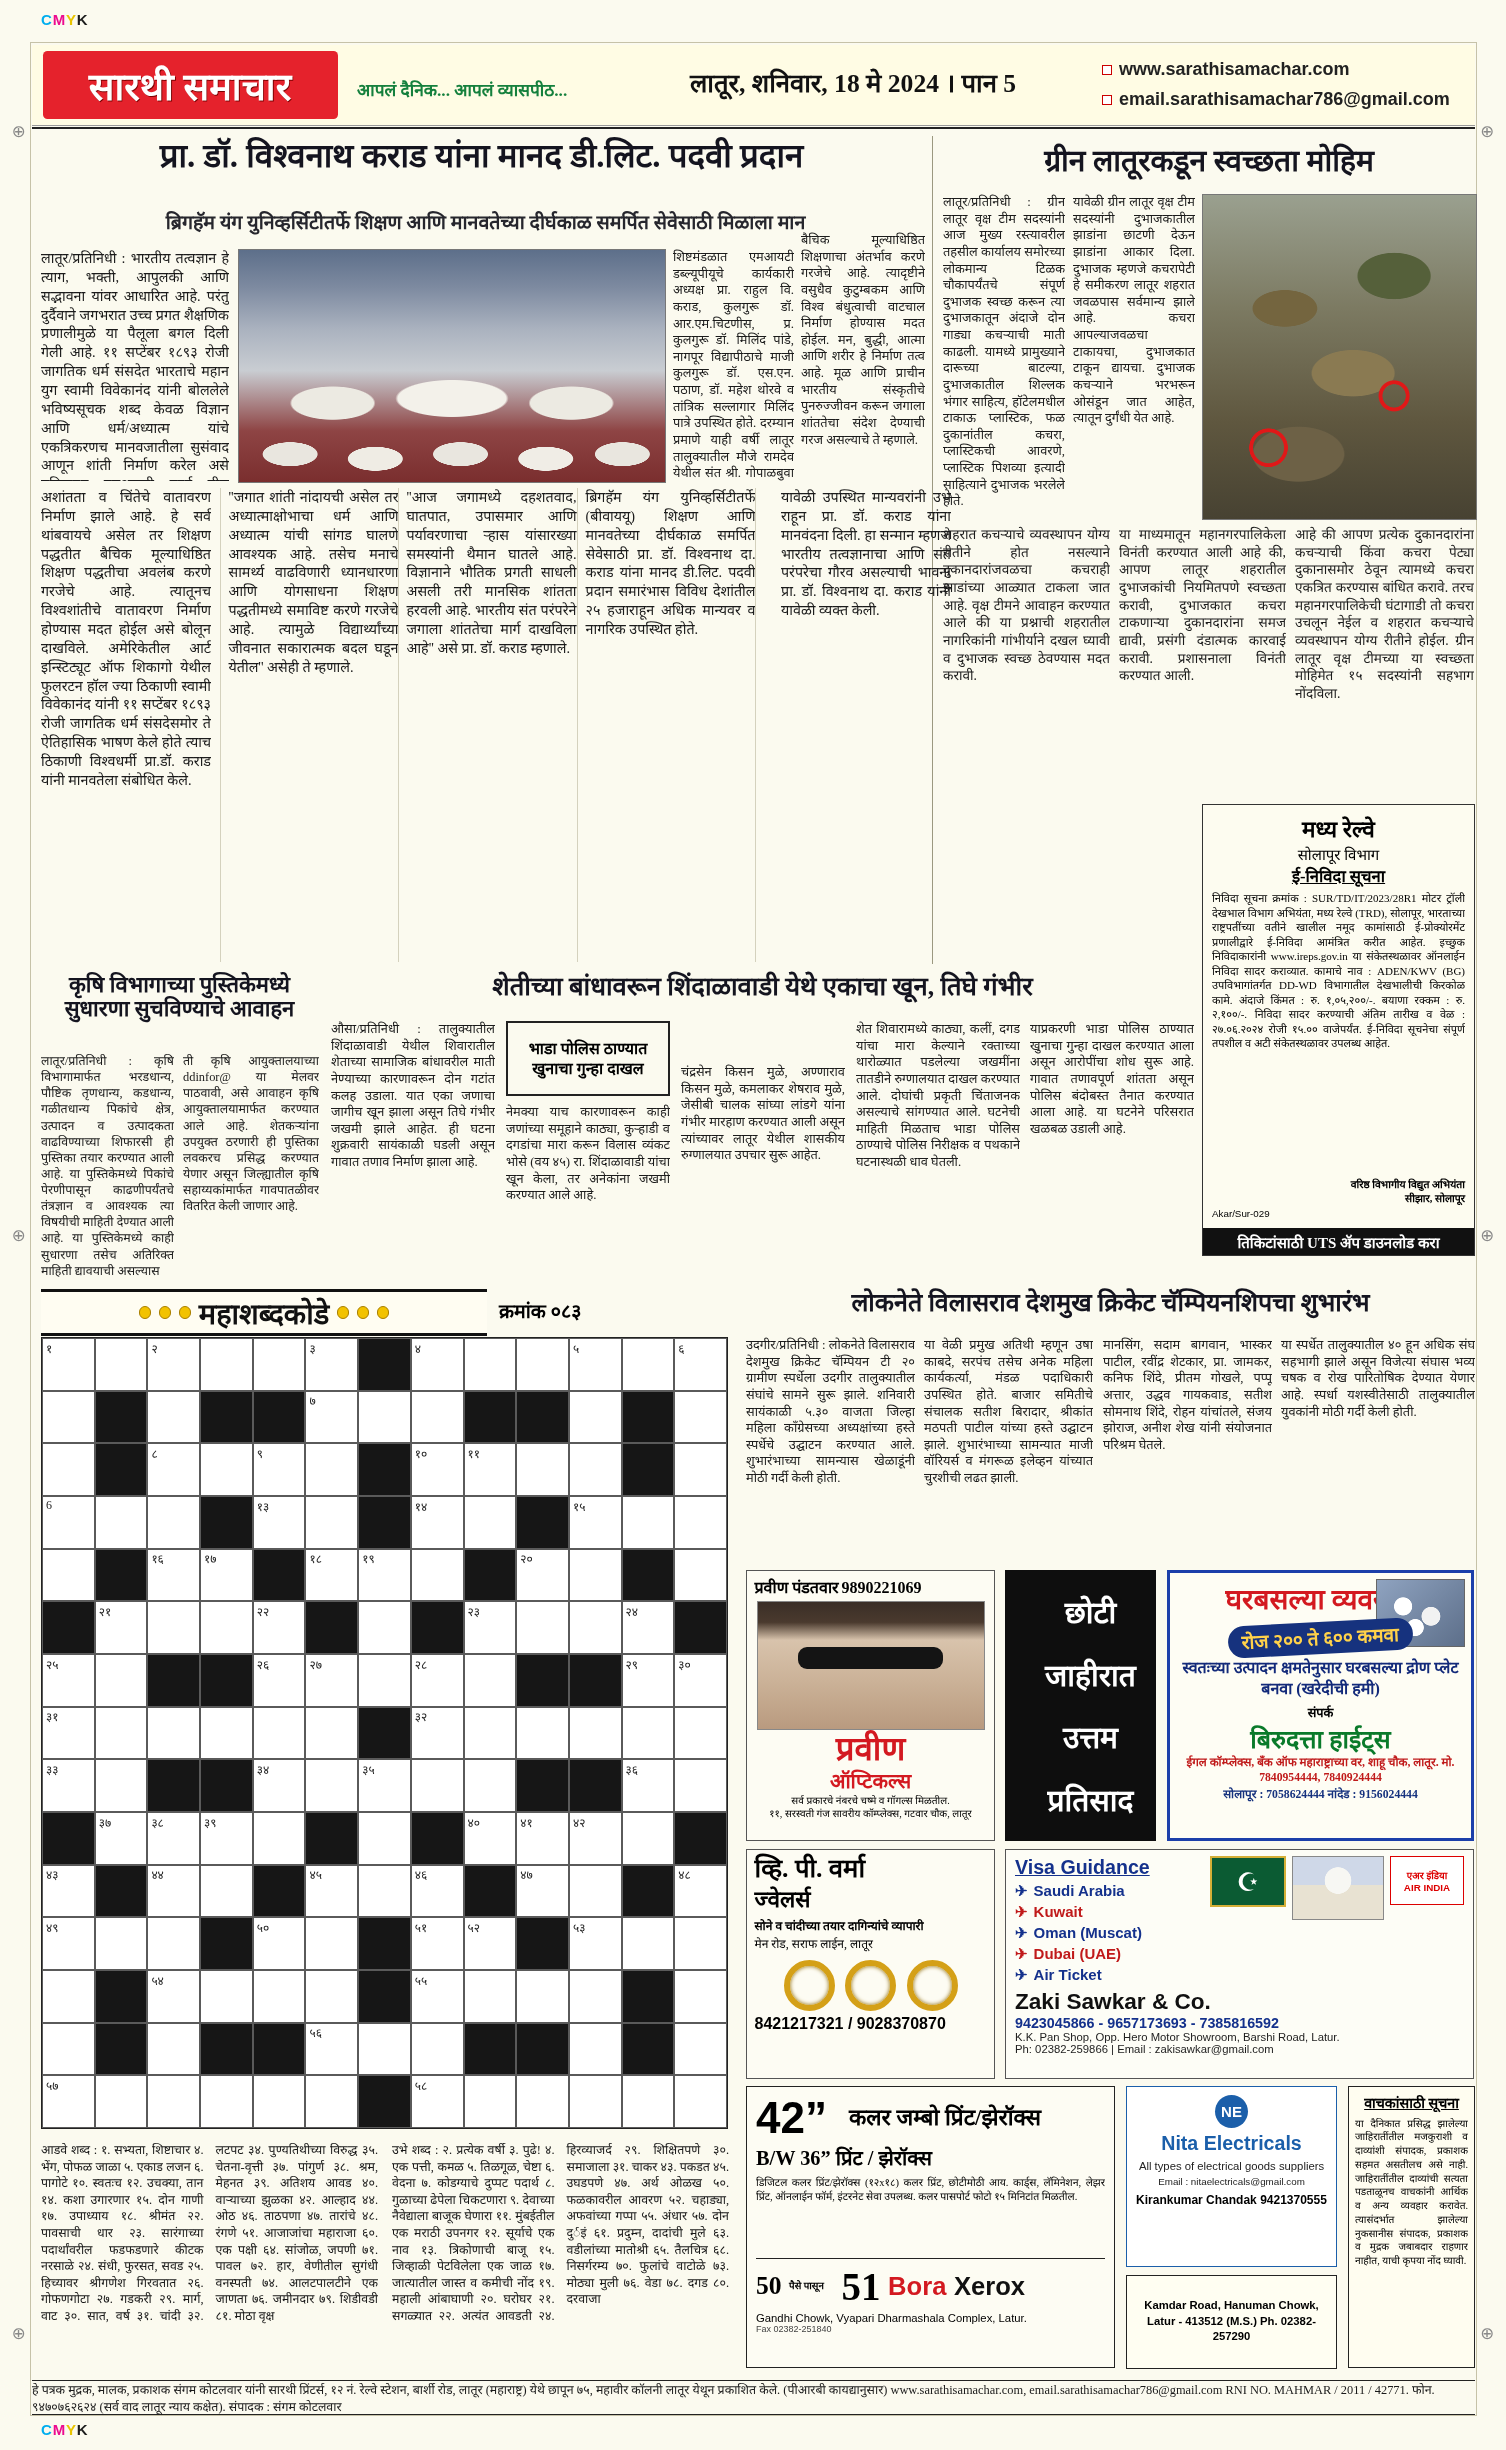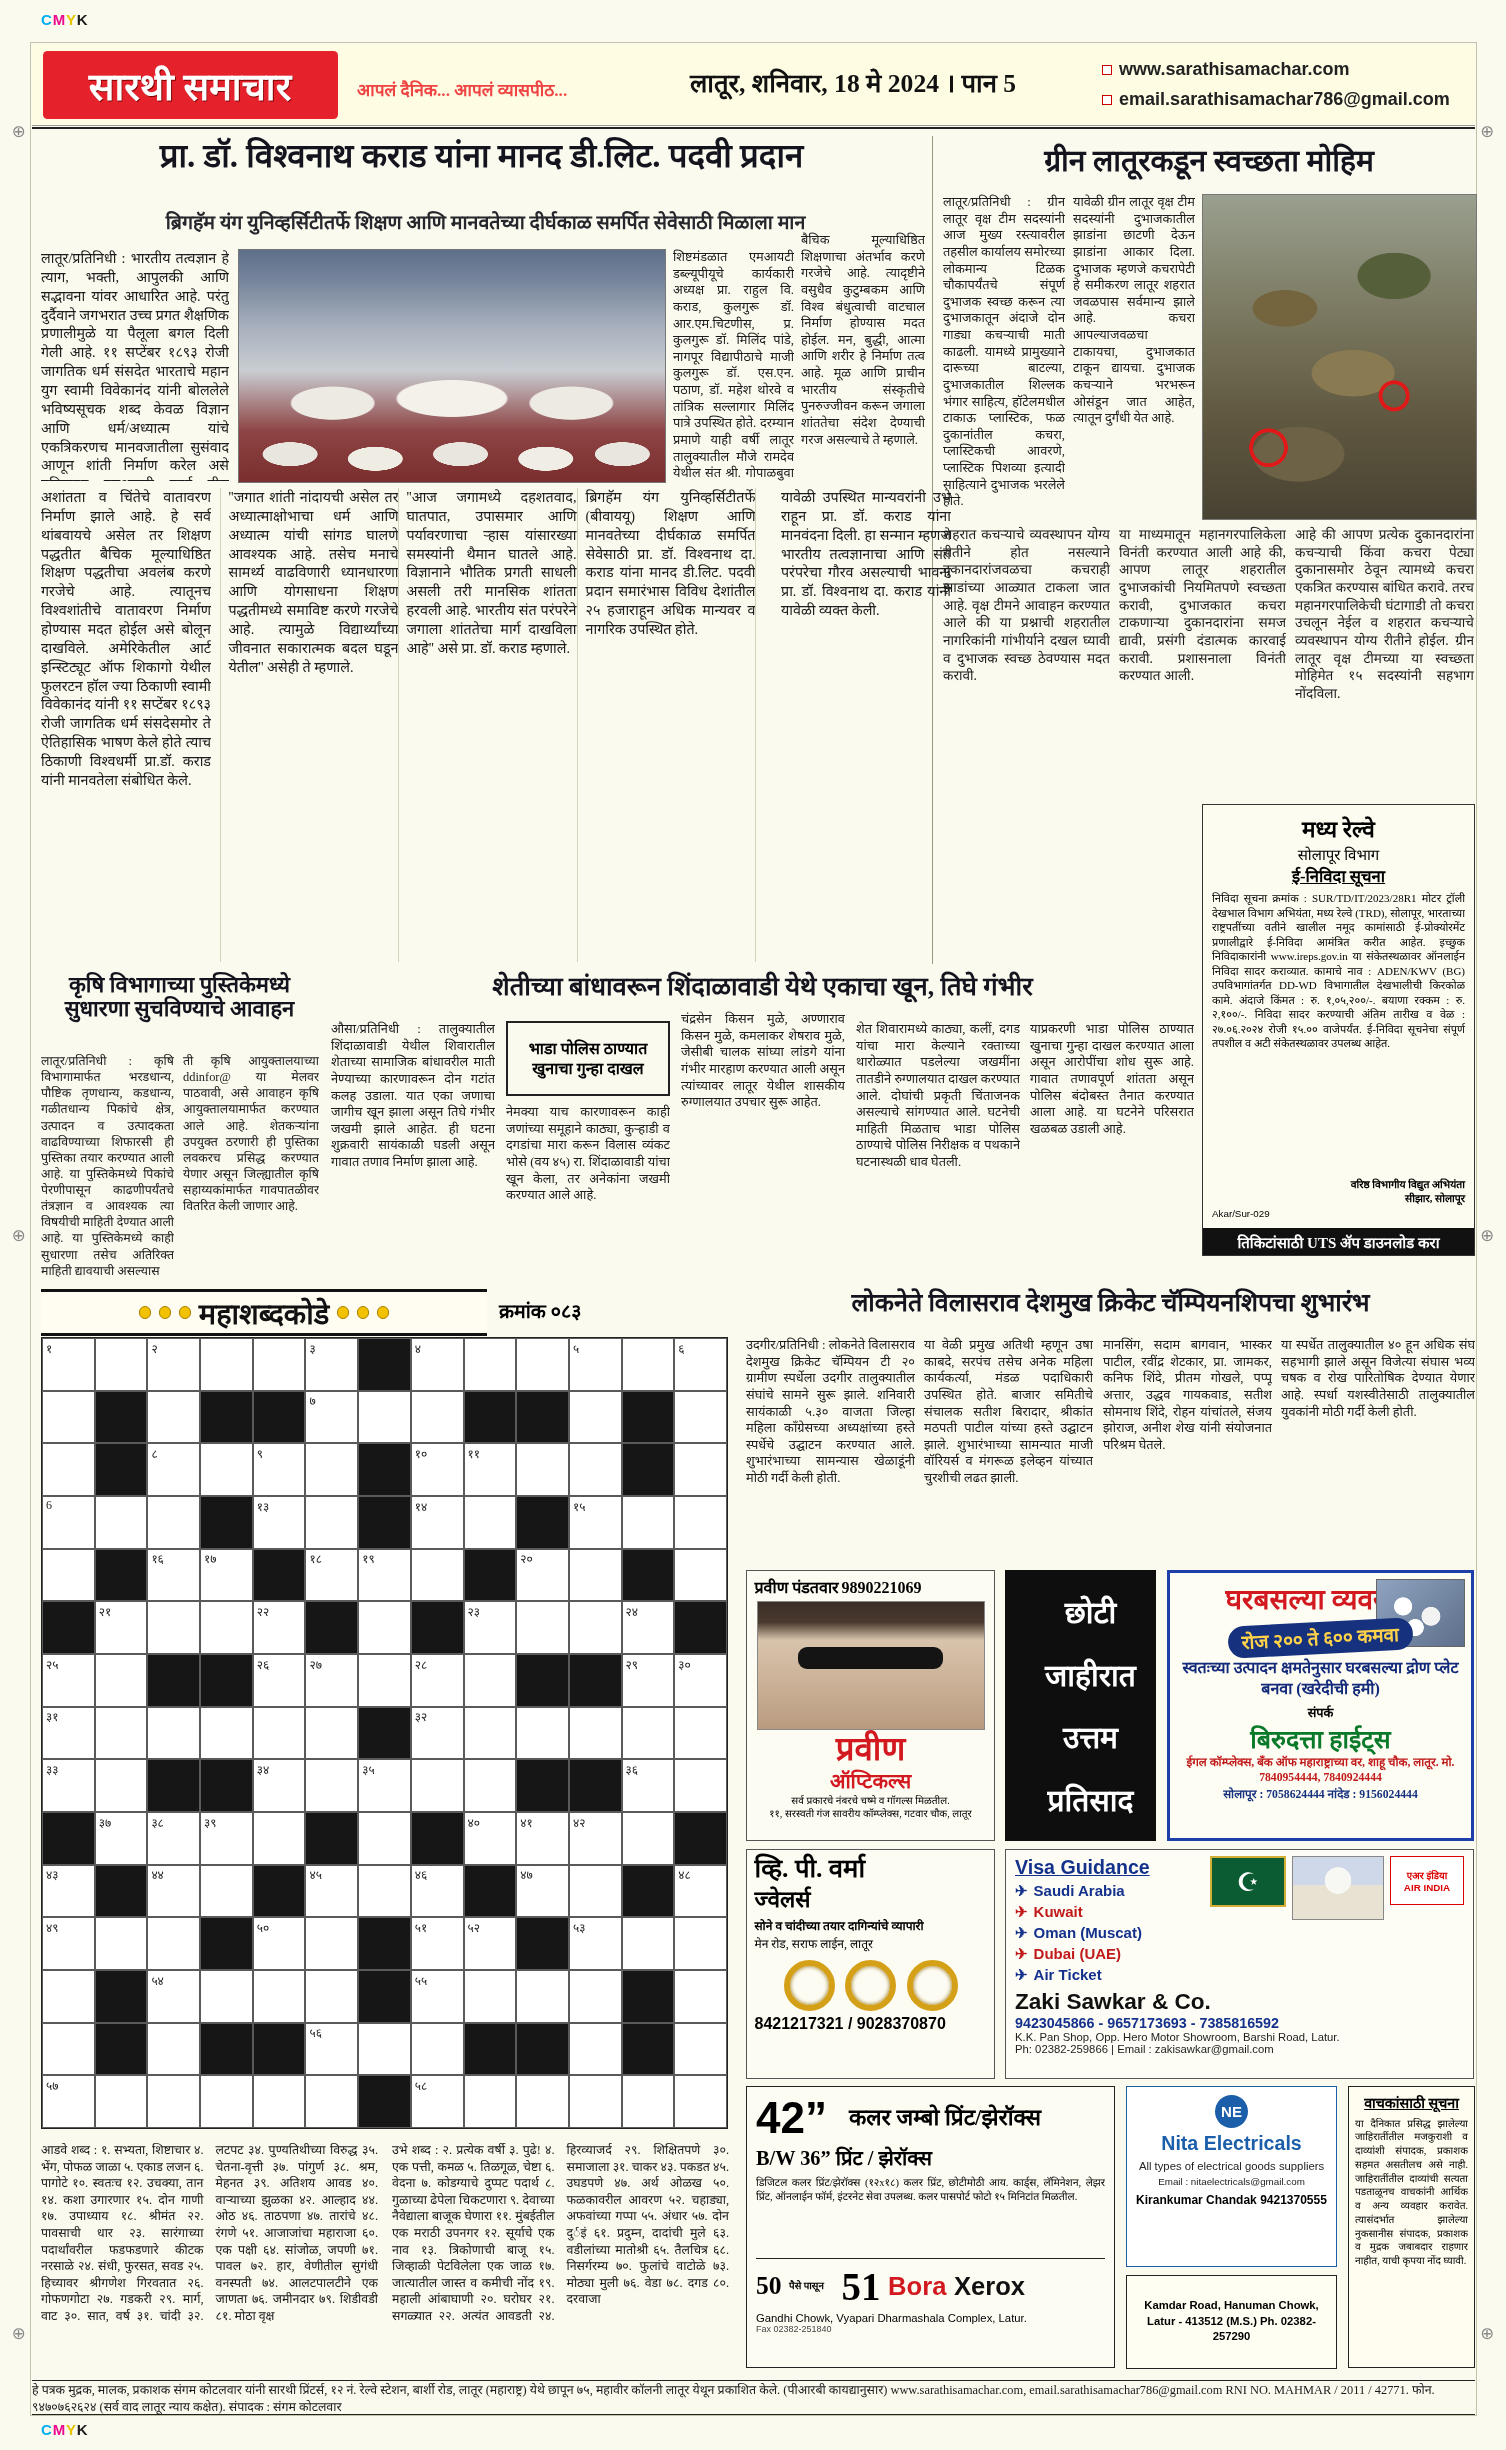--- a/index.html
+++ b/index.html
@@ -8,21 +8,21 @@
   .abs{position:absolute;}
   .frame{border:0.8px solid #c6c2a8;}
   
   .reg{position:absolute;width:16.6px;height:16.6px;color:#8a8a8a;font-size:16.6px;line-height:16.6px;text-align:center;font-family:"DejaVu Sans",sans-serif;}
   .cmyk{position:absolute;font-family:"Liberation Sans",sans-serif;font-weight:bold;font-size:15px;letter-spacing:0.8px;}
   .cmyk .c{color:#00aeef}.cmyk .m{color:#ec0b8f}.cmyk .y{color:#e8c400}.cmyk .k{color:#1c1c1c}
   
   #masthead{left:32px;top:45px;width:1443px;height:80px;background:#fffce4;border-bottom:0.8px solid #999;}
   #brandbox{position:absolute;left:10.5px;top:6px;width:295px;height:68px;background:#e5222c;border-radius:4.5px;display:flex;align-items:center;justify-content:center;}
   #brandbox .t{color:#fff;font-weight:bold;font-size:38px;text-shadow:0.8px 0.8px 0 #7a0000;}
-  .tagline{position:absolute;left:325px;top:33px;font-size:17.3px;font-weight:bold;color:#ef4444;}
+  .tagline{position:absolute;left:325px;top:33px;font-size:17.3px;font-weight:bold;color:#15803d;}
   .dateline{position:absolute;left:595px;top:19.6px;width:452px;text-align:center;font-size:25.6px;font-weight:bold;color:#111;}
   .mlink{position:absolute;left:1070px;font-size:18px;font-weight:bold;color:#222;font-family:"Liberation Sans",sans-serif;}
   .sq{display:inline-block;width:8.3px;height:8.3px;border:1.5px solid #c00;margin-right:6.8px;vertical-align:middle;background:#fff;}
   .rule{position:absolute;background:#222;}
   
   .headline{position:absolute;font-weight:bold;color:#14141f;text-align:center;line-height:1.08;}
   .subhead{position:absolute;font-weight:bold;color:#26262d;text-align:center;}
   
   .ncol{position:absolute;overflow:hidden;text-align:justify;color:#1b1b1b;}
   .f19{font-size:14.3px;line-height:1.32;}
@@ -208,21 +208,21 @@
   <div class="headline" style="left:41px;top:973px;width:277px;font-size:22px;">कृषि विभागाच्या पुस्तिकेमध्ये सुधारणा सुचविण्याचे आवाहन</div>
   <div class="ncol f16" style="left:41px;top:1053px;width:133px;height:226px;">लातूर/प्रतिनिधी : कृषि विभागामार्फत भरडधान्य, पौष्टिक तृणधान्य, कडधान्य, गळीतधान्य पिकांचे क्षेत्र, उत्पादन व उत्पादकता वाढविण्याच्या शिफारसी ही पुस्तिका तयार करण्यात आली आहे. या पुस्तिकेमध्ये पिकांचे पेरणीपासून काढणीपर्यंतचे तंत्रज्ञान व आवश्यक त्या विषयीची माहिती देण्यात आली आहे. या पुस्तिकेमध्ये काही सुधारणा तसेच अतिरिक्त माहिती द्यावयाची असल्यास</div>
   <div class="ncol f16" style="left:183px;top:1053px;width:136px;height:226px;">ती कृषि आयुक्तालयाच्या ddinfor@ या मेलवर पाठवावी, असे आवाहन कृषि आयुक्तालयामार्फत करण्यात आले आहे. शेतकऱ्यांना उपयुक्त ठरणारी ही पुस्तिका लवकरच प्रसिद्ध करण्यात येणार असून जिल्ह्यातील कृषि सहाय्यकांमार्फत गावपातळीवर वितरित केली जाणार आहे.</div>
 
   <div class="headline" style="left:331px;top:973px;width:863px;font-size:25.6px;">शेतीच्या बांधावरून शिंदाळावाडी येथे एकाचा खून, तिघे गंभीर</div>
   <div class="ncol f17" style="left:331px;top:1021px;width:164px;height:259px;">औसा/प्रतिनिधी : तालुक्यातील शिंदाळावाडी येथील शिवारातील शेताच्या सामाजिक बांधावरील माती नेण्याच्या कारणावरून दोन गटांत कलह उडाला. यात एका जणाचा जागीच खून झाला असून तिघे गंभीर जखमी झाले आहेत. ही घटना शुक्रवारी सायंकाळी घडली असून गावात तणाव निर्माण झाला आहे.</div>
   <div class="abs" id="murderbox">
       <span>भाडा पोलिस ठाण्यात खुनाचा गुन्हा दाखल</span>
     </div>
   <div class="ncol f17" style="left:506px;top:1104px;width:164px;height:176px;">नेमक्या याच कारणावरून काही जणांच्या समूहाने काठ्या, कुऱ्हाडी व दगडांचा मारा करून विलास व्यंकट भोसे (वय ४५) रा. शिंदाळावाडी यांचा खून केला, तर अनेकांना जखमी करण्यात आले आहे.</div>
-  <div class="ncol f17" style="left:681px;top:1011px;width:164px;height:259px;">चंद्रसेन किसन मुळे, अण्णाराव किसन मुळे, कमलाकर शेषराव मुळे, जेसीबी चालक सांघ्या लांडगे यांना गंभीर मारहाण करण्यात आली असून त्यांच्यावर लातूर येथील शासकीय रुग्णालयात उपचार सुरू आहेत.</div>
+  <div class="ncol f17" style="left:681px;top:1064px;width:164px;height:259px;">चंद्रसेन किसन मुळे, अण्णाराव किसन मुळे, कमलाकर शेषराव मुळे, जेसीबी चालक सांघ्या लांडगे यांना गंभीर मारहाण करण्यात आली असून त्यांच्यावर लातूर येथील शासकीय रुग्णालयात उपचार सुरू आहेत.</div>
   <div class="ncol f17" style="left:856px;top:1021px;width:164px;height:259px;">शेत शिवारामध्ये काठ्या, कलीं, दगड यांचा मारा केल्याने रक्ताच्या थारोळ्यात पडलेल्या जखमींना तातडीने रुग्णालयात दाखल करण्यात आले. दोघांची प्रकृती चिंताजनक असल्याचे सांगण्यात आले. घटनेची माहिती मिळताच भाडा पोलिस ठाण्याचे पोलिस निरीक्षक व पथकाने घटनास्थळी धाव घेतली.</div>
   <div class="ncol f17" style="left:1030px;top:1021px;width:164px;height:259px;">याप्रकरणी भाडा पोलिस ठाण्यात खुनाचा गुन्हा दाखल करण्यात आला असून आरोपींचा शोध सुरू आहे. गावात तणावपूर्ण शांतता असून पोलिस बंदोबस्त तैनात करण्यात आला आहे. या घटनेने परिसरात खळबळ उडाली आहे.</div>
 
   <div class="abs" id="cwheader">
     <span class="dot"></span>
       <span class="dot"></span>
       <span class="dot"></span>
     <span class="t">महाशब्दकोडे</span>
     <span class="dot"></span>
       <span class="dot"></span>

